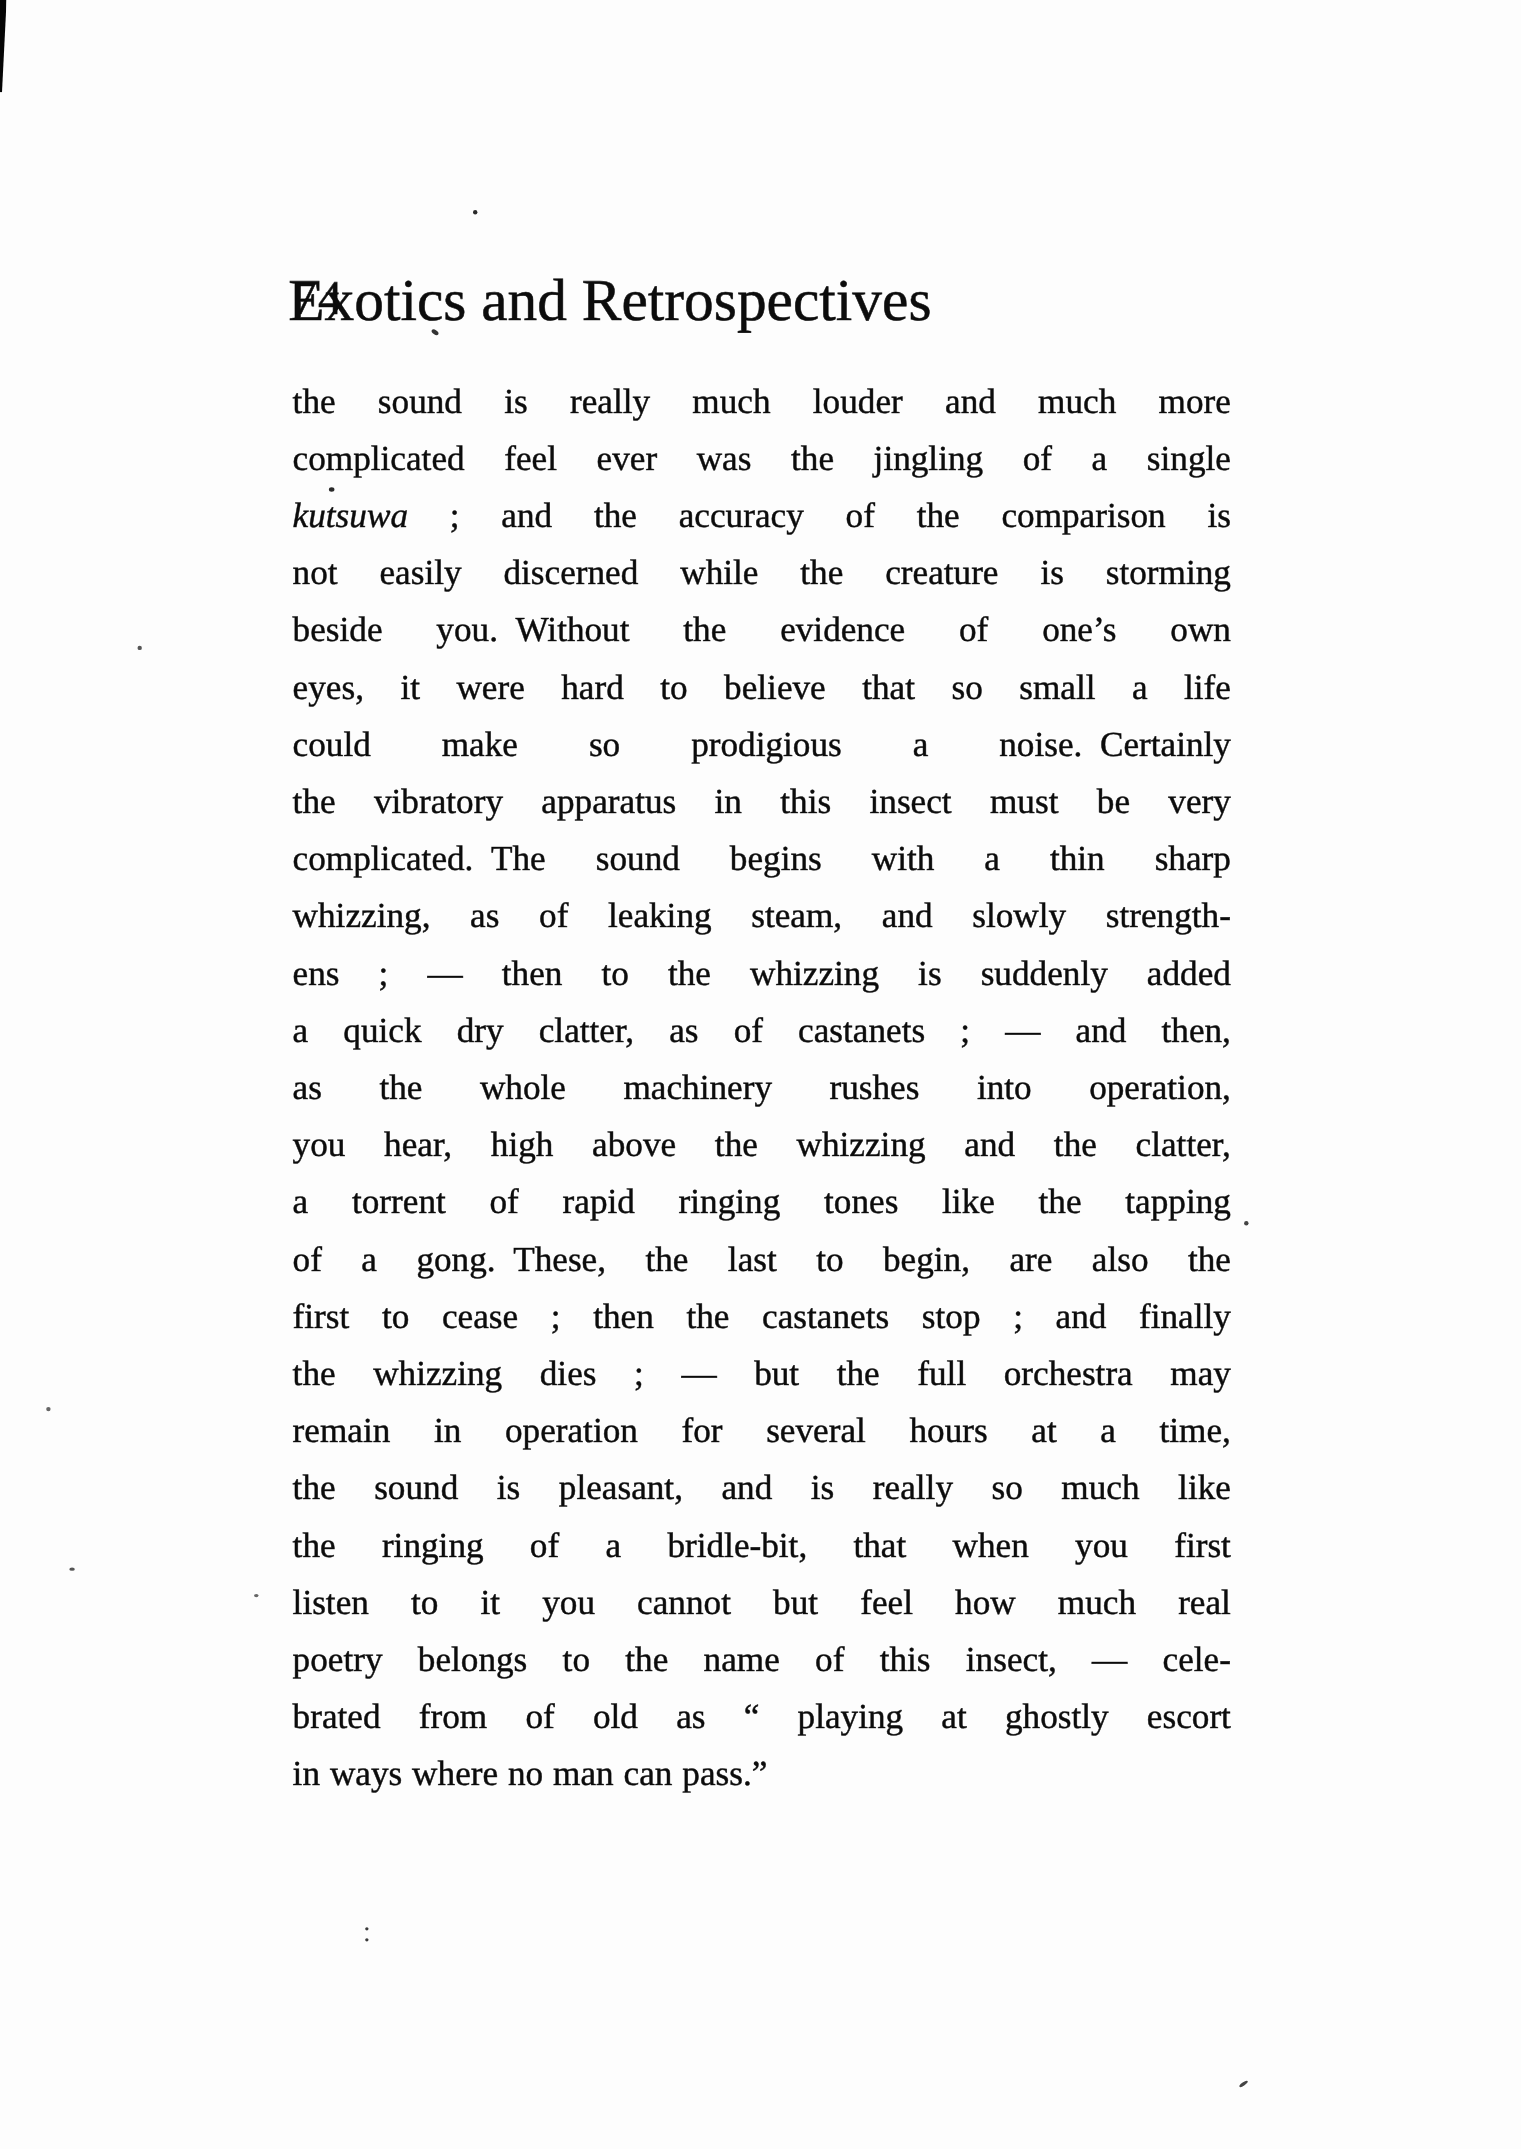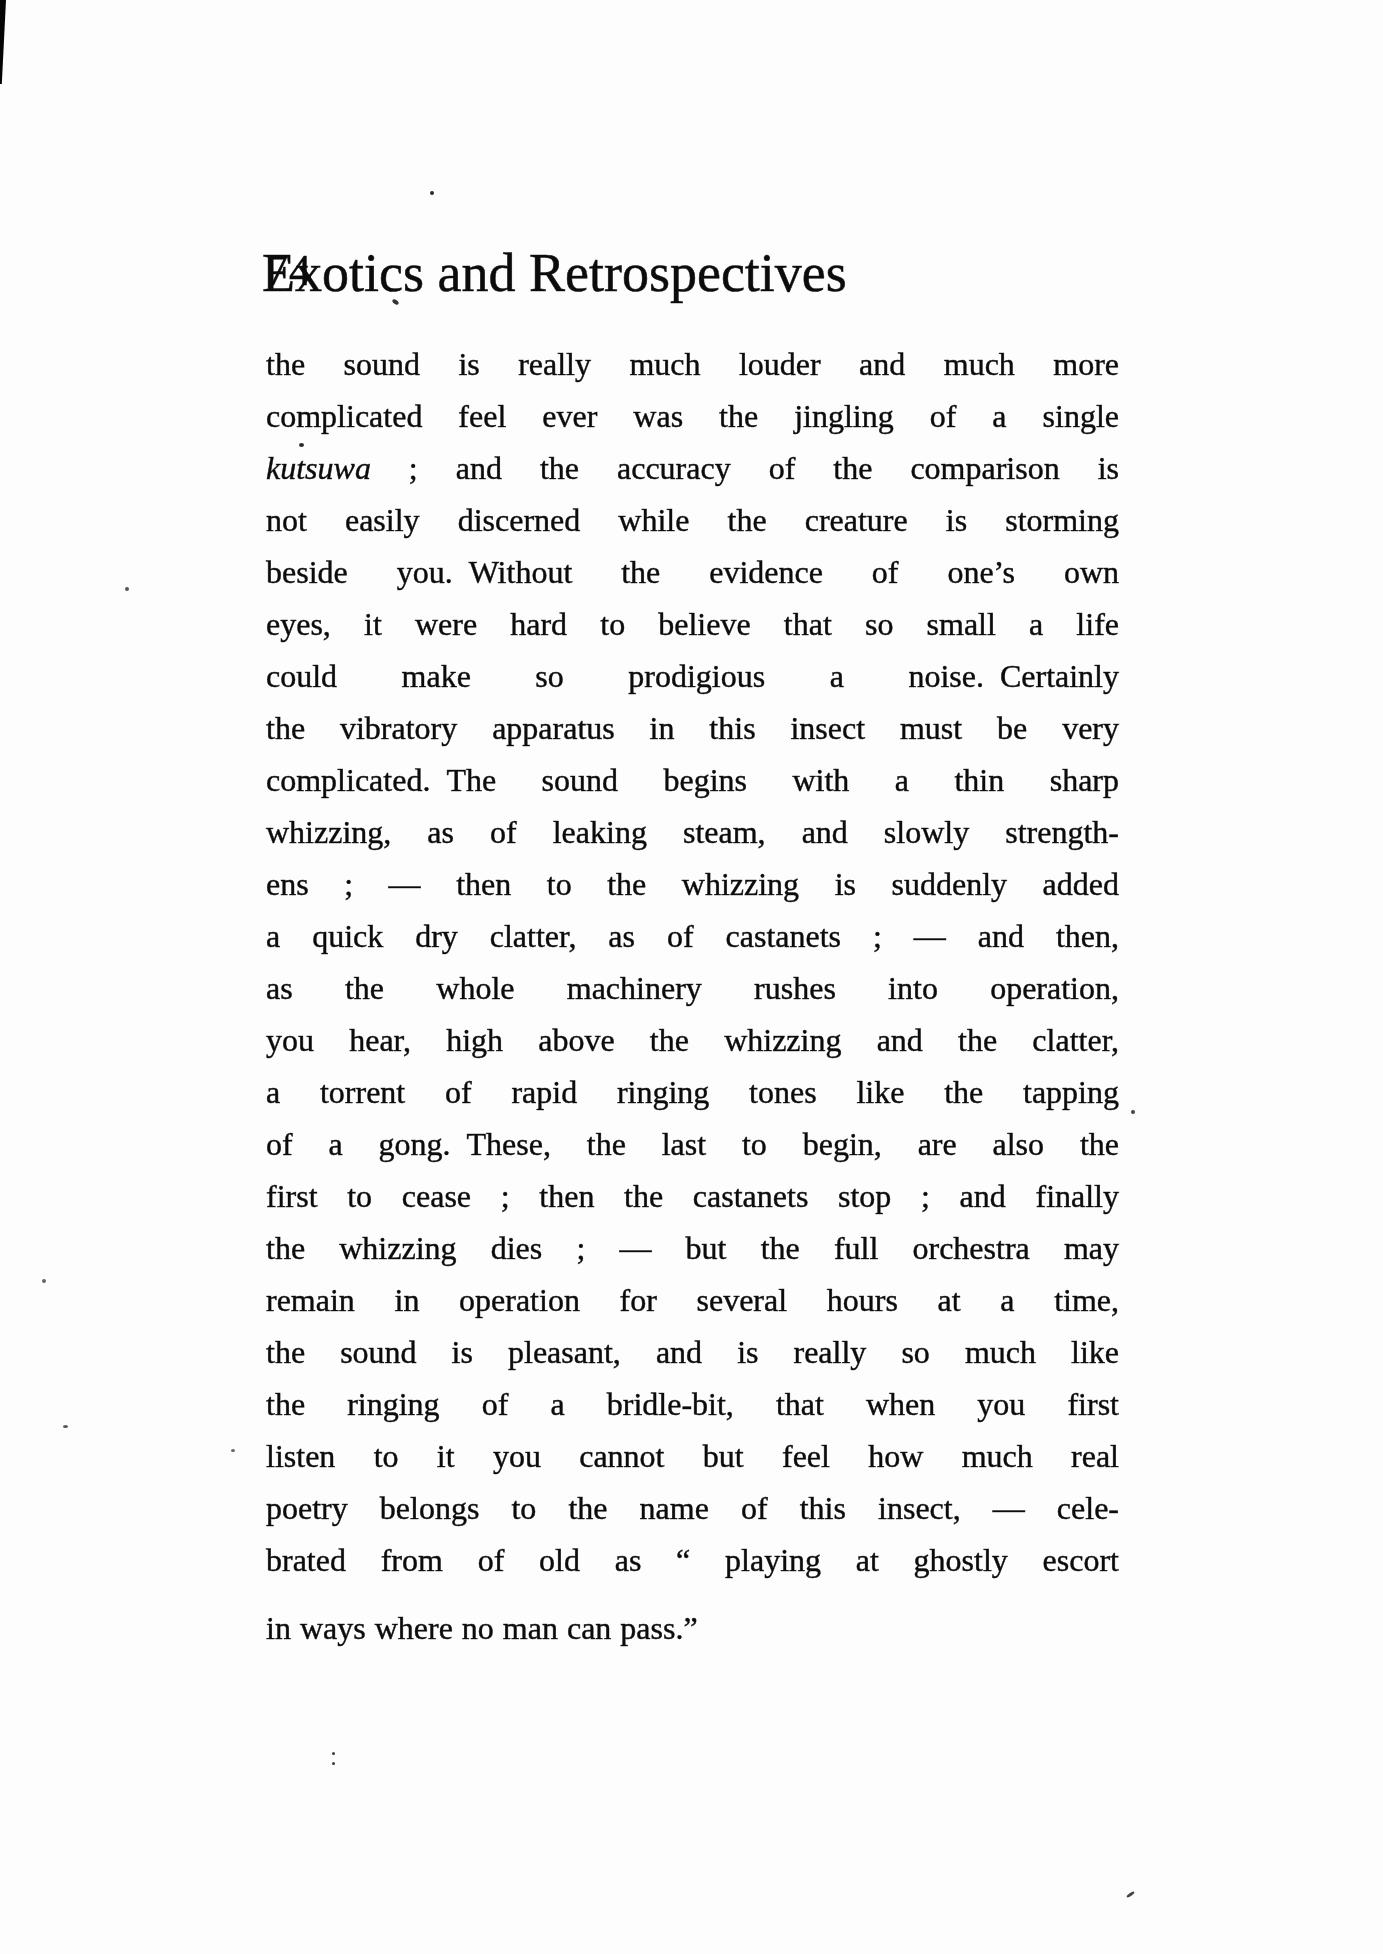--- a/index.html
+++ b/index.html
@@ -49,21 +49,20 @@
     word-spacing: 1px;
     -webkit-text-stroke: 0.5px rgba(10,10,10,0.8);
   }
   .line {
     text-align: justify;
     text-align-last: justify;
     white-space: normal;
   }
   .line.last {
     text-align-last: left;
-    margin-top: 16px;
   }
   .italic { font-style: italic; }
   
   .corner-wedge {
     position: absolute;
     left: 0; top: 0;
     width: 6px; height: 84px;
     background: #050505;
     clip-path: polygon(0 0, 100% 0, 30% 100%, 0 100%);
   }

